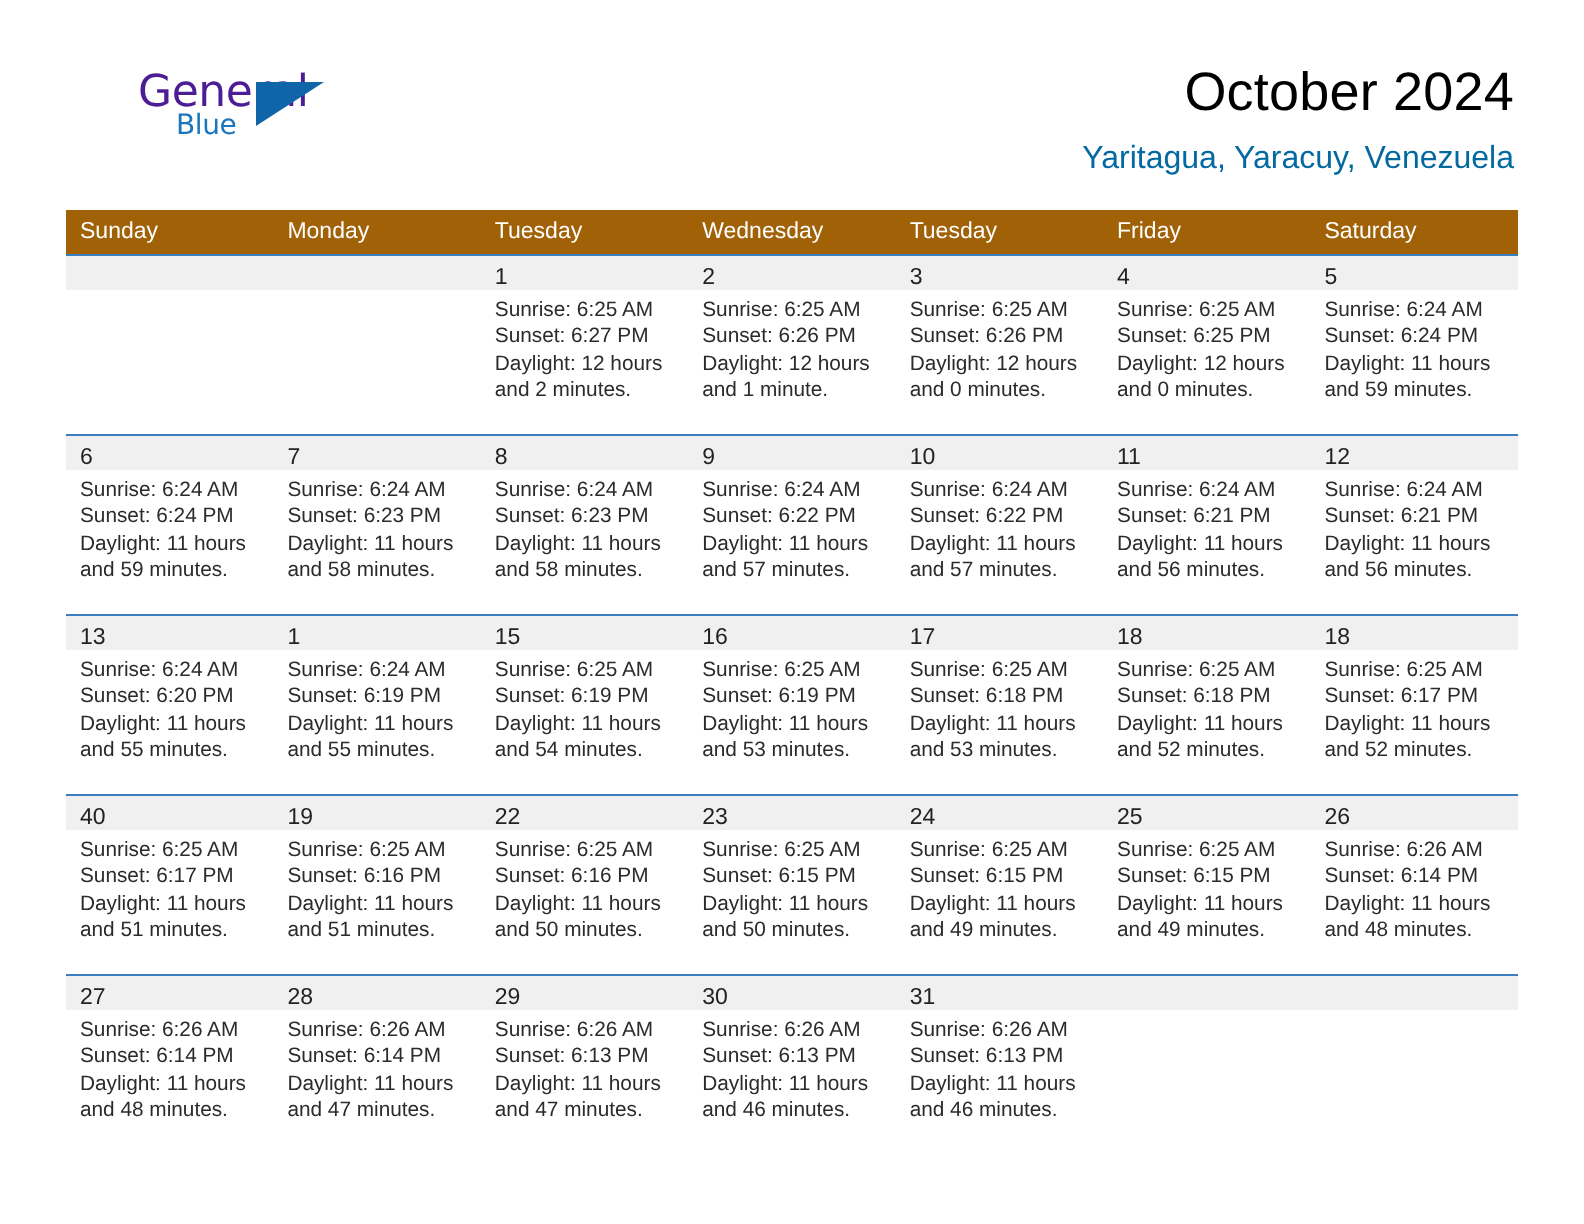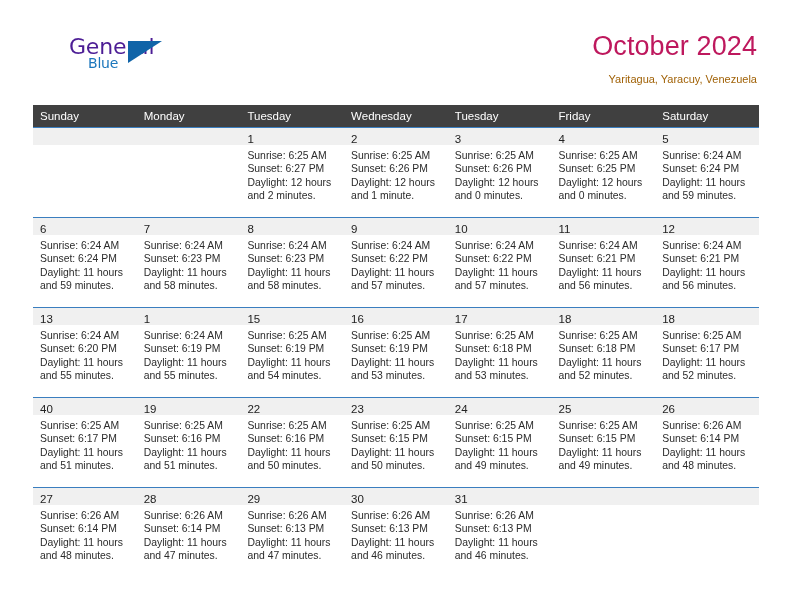--- a/index.html
+++ b/index.html
@@ -69,45 +69,45 @@
 
   .title-block {
     position: absolute;
     right: 35px;
     top: 30px;
     text-align: right;
   }
   .month-title {
     font-size: 27px;
     font-weight: 400;
-    color: #be185d;
+    color: #000000;
     line-height: 32px;
     letter-spacing: 0.1px;
     font-family: "Liberation Sans", sans-serif;
   }
   .location-subtitle {
     margin-top: 9px;
-    font-size: 11px;
+    font-size: 16px;
     font-weight: 400;
-    color: #a16207;
+    color: #0369a1;
     line-height: 17px;
     font-family: "Liberation Sans", sans-serif;
   }
 
   
   .calendar {
     position: absolute;
     left: 33px;
     top: 105px;
     width: 726px;
     border-collapse: collapse;
     table-layout: fixed;
   }
   .calendar th {
-    background: #404040;
+    background: #a16207;
     color: #ffffff;
     font-size: 11.5px;
     font-weight: 400;
     text-align: left;
     padding: 5px 0 5px 7px;
     height: 20px;
     box-sizing: border-box;
     font-family: "Liberation Sans", sans-serif;
   }
   .calendar td {

